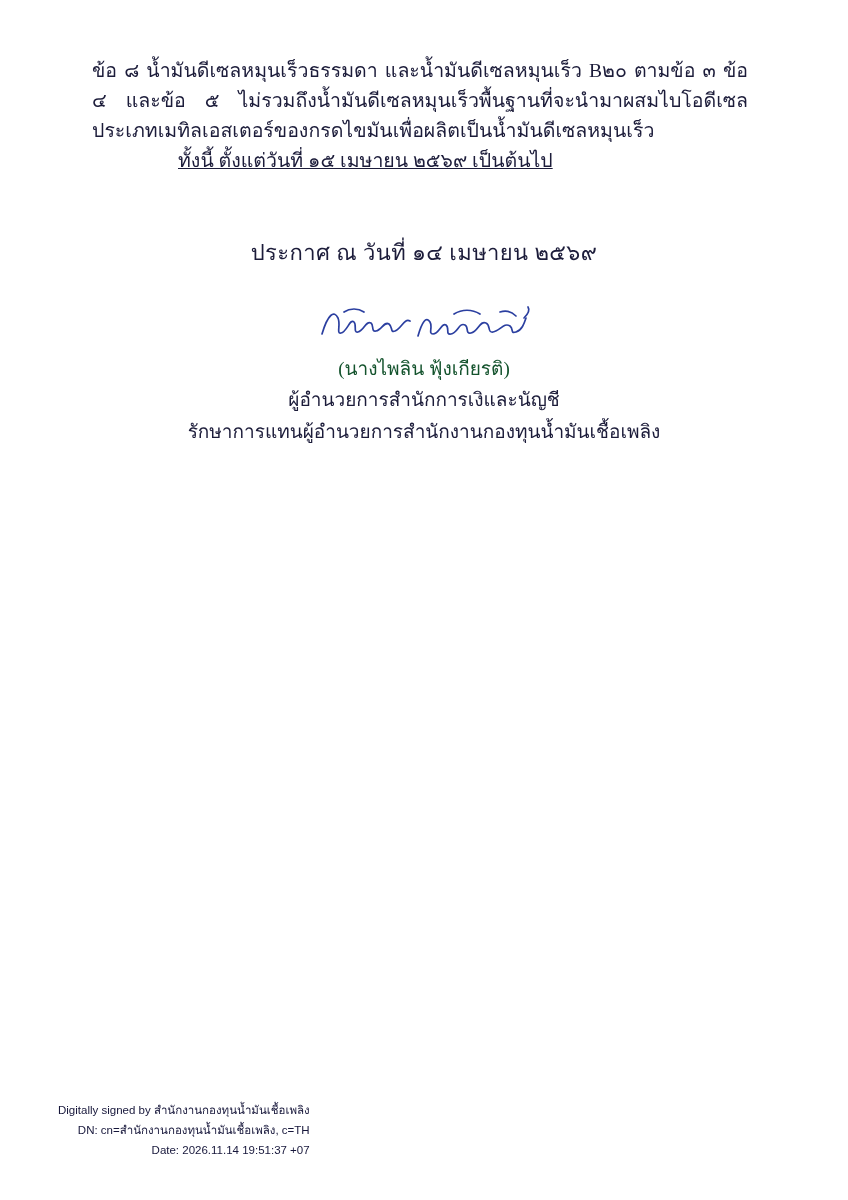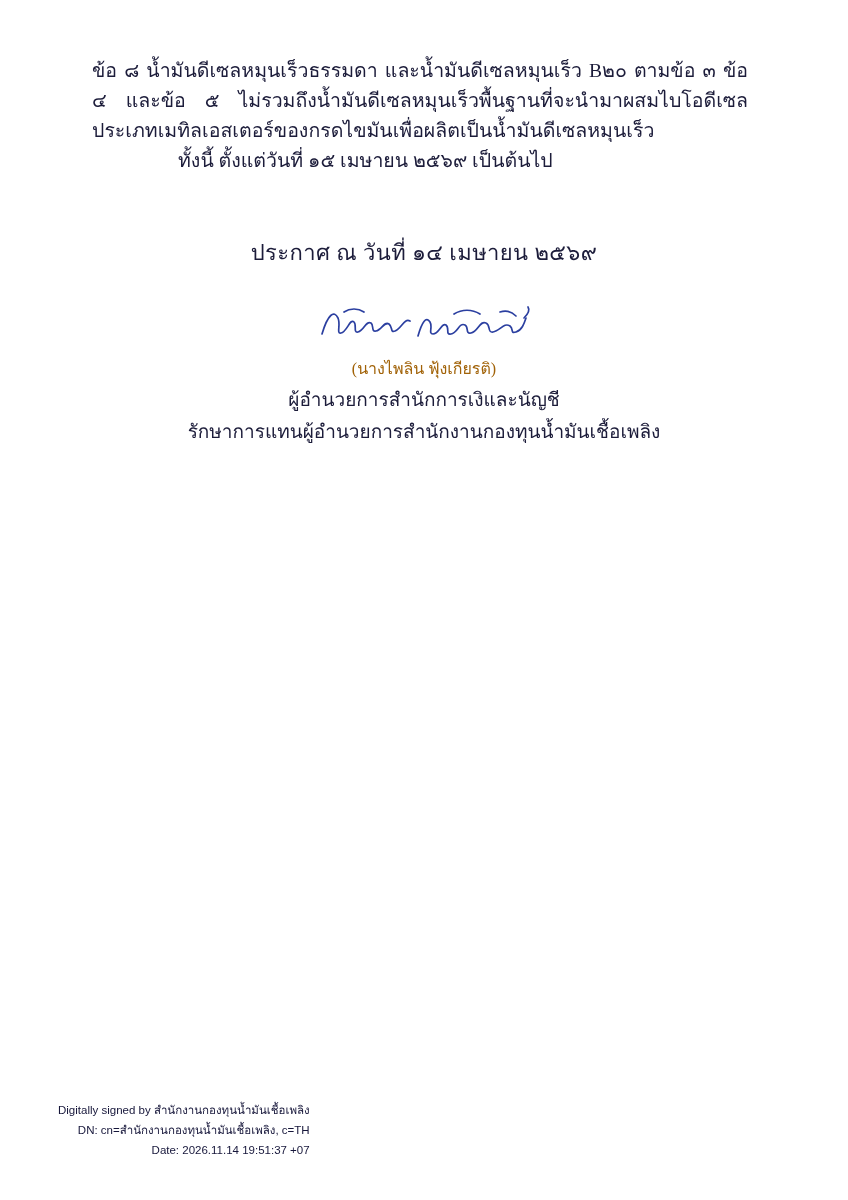--- a/index.html
+++ b/index.html
@@ -36,20 +36,21 @@
   }
   .body-text p {
     margin: 0;
   }
   .para-1 {
     text-indent: 0;
   }
   .indent-block {
     margin-top: 13px;
     padding-left: 86px;
+    text-decoration: underline;
   }
   .announce-line {
     position: absolute;
     top: 238px;
     left: 0;
     width: 848px;
     text-align: center;
     font-size: 22px;
     line-height: 30px;
     color: #1c1c3a;
@@ -65,23 +66,23 @@
   .signature-mark {
     height: 52px;
     position: relative;
     display: block;
   }
   .signature-mark svg {
     display: block;
     margin: 0 auto;
   }
   .sig-name {
-    font-size: 16px;
+    font-size: 19px;
     line-height: 30px;
-    color: #a16207;
+    color: #14532d;
     margin-top: 2px;
   }
   .sig-title-1 {
     font-size: 19px;
     line-height: 32px;
     color: #1c1c3a;
   }
   .sig-title-2 {
     font-size: 19px;
     line-height: 32px;

